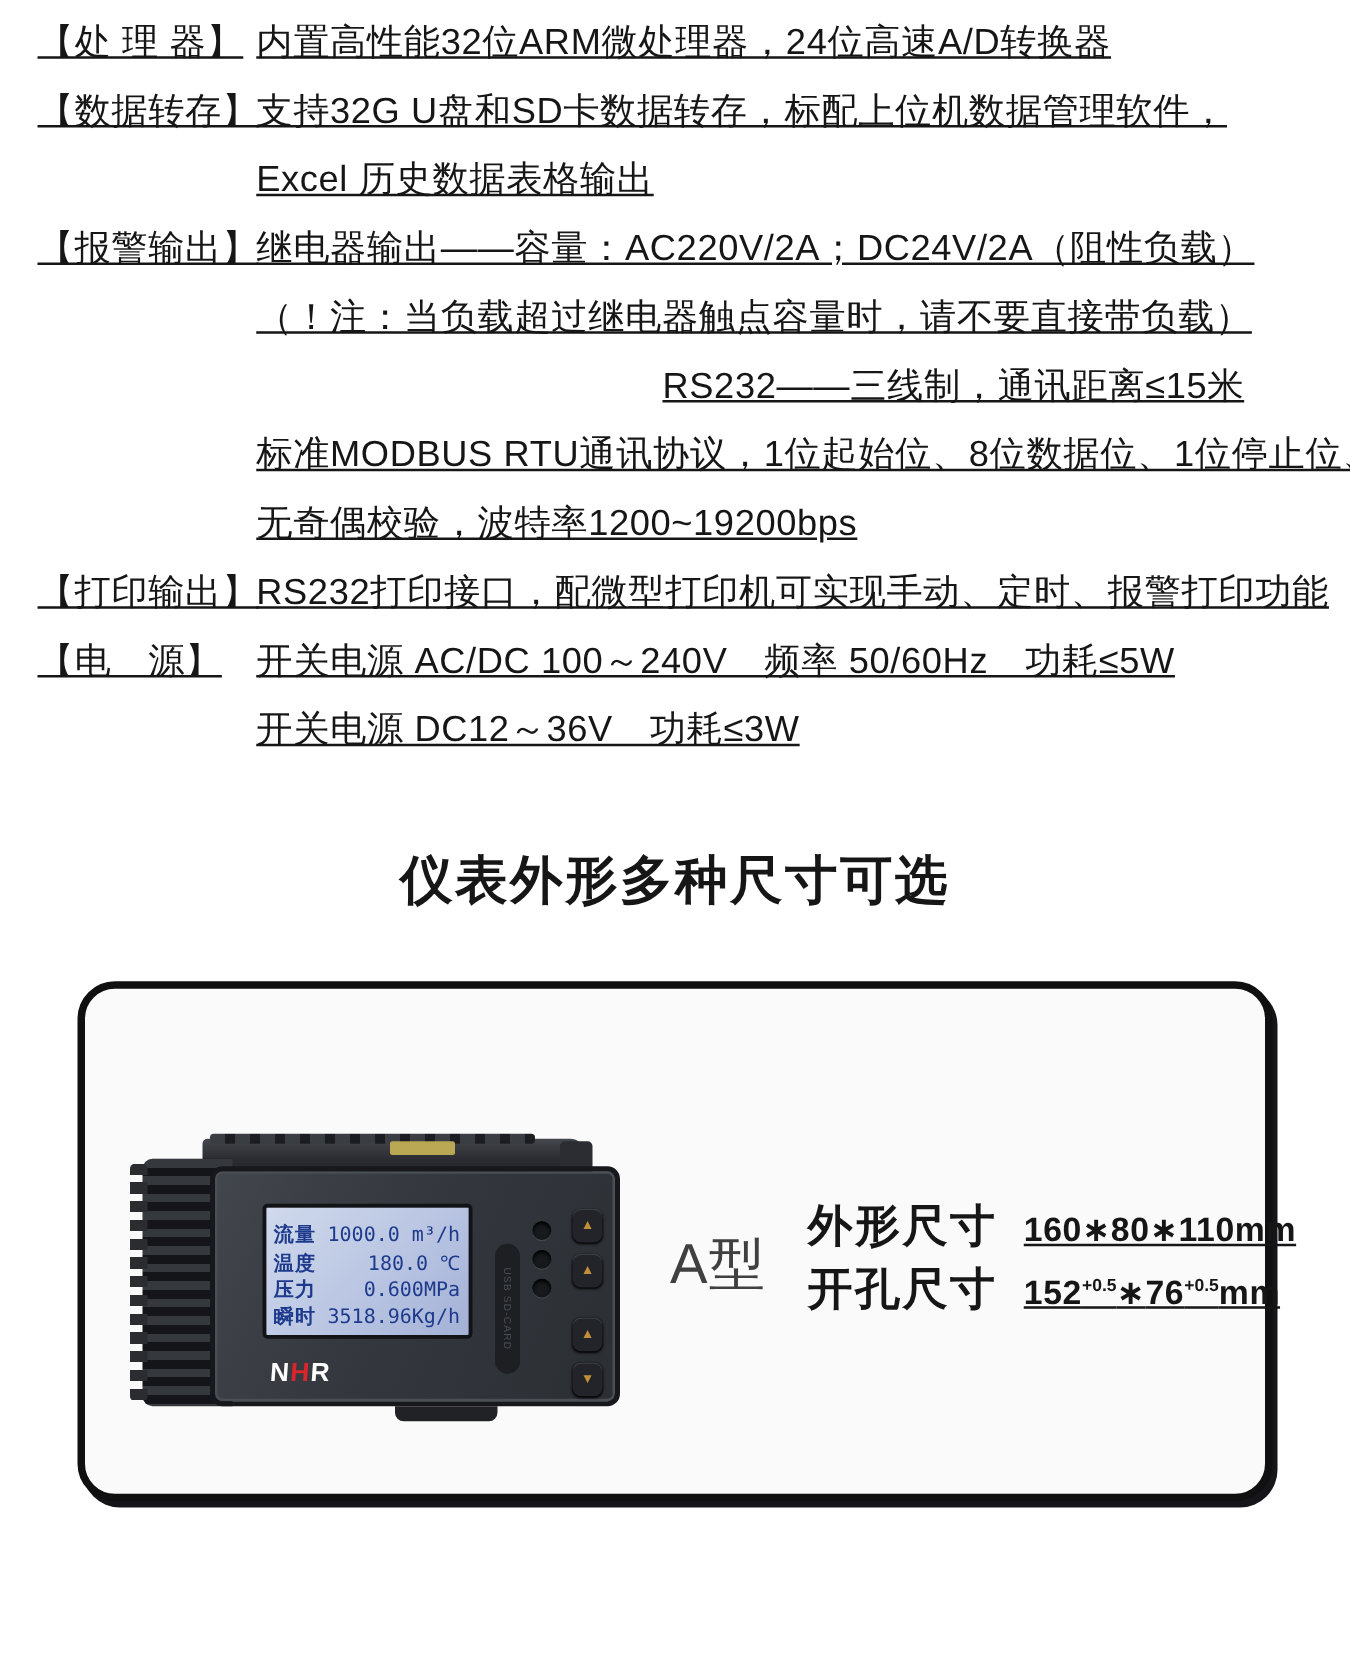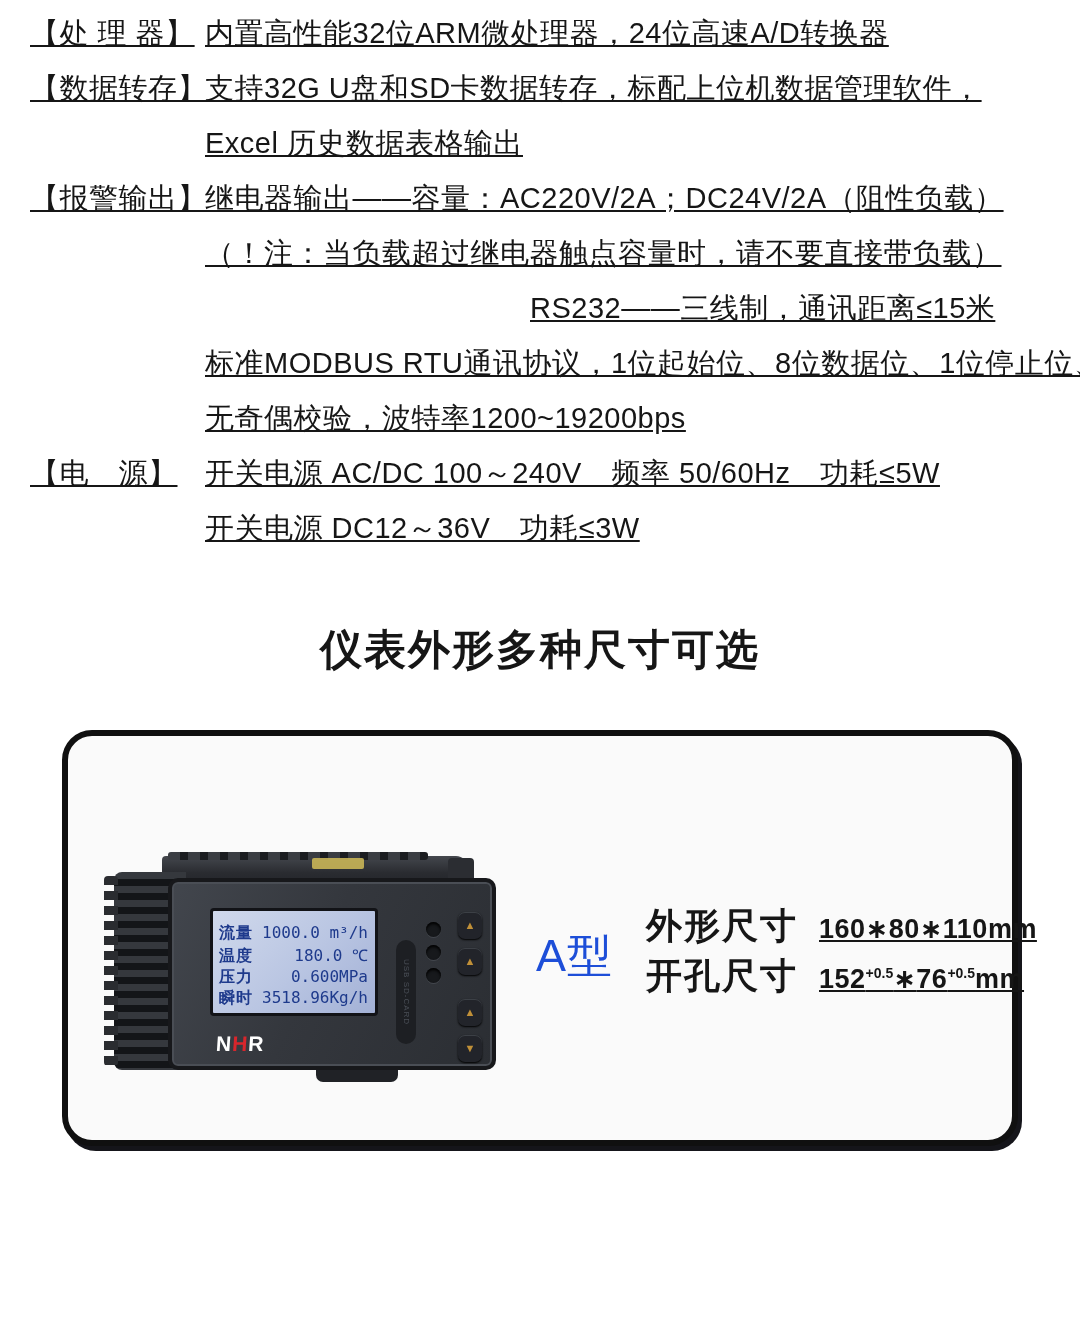--- a/index.html
+++ b/index.html
@@ -132,21 +132,21 @@
   .key {
     width: 24px; height: 27px; background: #22242a; border-radius: 7px;
     color: #c09038; font-size: 11px; line-height: 27px; text-align: center;
     box-shadow: inset 0 1px 0 #3c4046, 0 1px 2px #000;
   }
   .key.gap { margin-top: 15px; }
 
   
   .model {
     position: absolute; left: 468px; top: 190px;
-    font-size: 45px; font-weight: 400; color: #1d4ed8;
+    font-size: 45px; font-weight: 400; color: #404040;
     letter-spacing: 1px;
   }
   .dims { position: absolute; left: 578px; top: 166px; }
   .dim-row { display: flex; align-items: baseline; height: 50px; white-space: nowrap; }
   .dim-label { font-size: 36px; font-weight: 700; letter-spacing: 2px; }
   .dim-value { font-size: 27px; font-weight: 700; margin-left: 21px; letter-spacing: 0.5px; text-decoration: underline; }
   .dim-value sup { font-size: 14px; font-weight: 700; vertical-align: super; letter-spacing: 0; }
 </style>
 </head>
 <body>
@@ -180,20 +180,24 @@
     </div>
     <div class="spec-line">
       <span class="spec-label"></span>
       <span class="spec-text">标准MODBUS RTU通讯协议，1位起始位、8位数据位、1位停止位、</span>
     </div>
     <div class="spec-line">
       <span class="spec-label"></span>
       <span class="spec-text">无奇偶校验，波特率1200~19200bps</span>
     </div>
     <div class="spec-line">
+      <span class="spec-label">【打印输出】</span>
+      <span class="spec-text">RS232打印接口，配微型打印机可实现手动、定时、报警打印功能</span>
+    </div>
+    <div class="spec-line">
       <span class="spec-label">【电　源】</span>
       <span class="spec-text">开关电源 AC/DC 100～240V　频率 50/60Hz　功耗≤5W</span>
     </div>
     <div class="spec-line">
       <span class="spec-label"></span>
       <span class="spec-text">开关电源 DC12～36V　功耗≤3W</span>
     </div>
   </section>
 
   <h2 class="section-title">仪表外形多种尺寸可选</h2>

